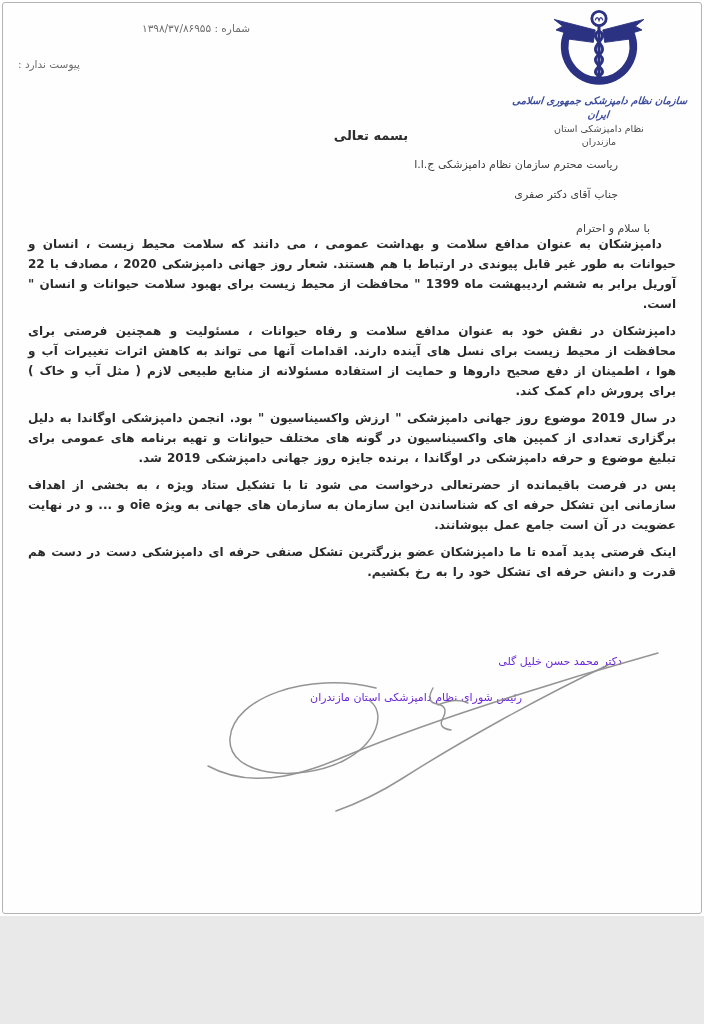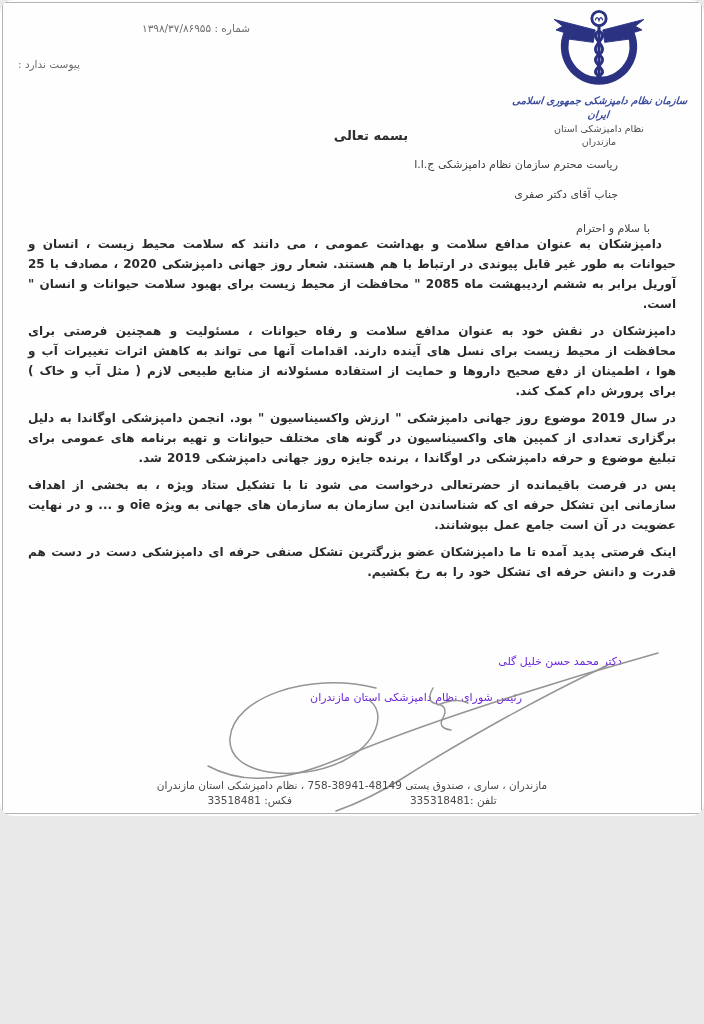--- a/index.html
+++ b/index.html
@@ -1,20 +1,20 @@
 <!DOCTYPE html>
 <html lang="fa" dir="rtl"><head>
 <meta charset="utf-8">
 <style>
   * { margin:0; padding:0; box-sizing:border-box; }
   html,body { background:#e9e9e9; }
   body { font-family:"DejaVu Sans", sans-serif; }
   .page {
-    position:relative; width:704px; height:816px; margin:0 auto;
-    background:#fefefe; overflow:hidden;border-radius:13px;
+    position:relative; width:704px; height:916px; margin:0 auto;
+    background:#fefefe; overflow:hidden;
   }
   .page-frame {
     position:absolute; inset:2px; border:1px solid #b3b3b3; border-radius:3px;
     pointer-events:none;
   }
 
   
   .ref-block { position:absolute; top:14px; left:18px; width:232px; color:#6d6d6d;
                font-size:10.5px; letter-spacing:.2px; }
   .ref-row { line-height:28px; white-space:nowrap; }
@@ -99,45 +99,34 @@
 
   <div class="bismillah">بسمه تعالی</div>
 
   <div class="addressee">
     <div class="addr-line">ریاست محترم سازمان نظام دامپزشکی ج.ا.ا</div>
     <div class="addr-line">جناب آقای دکتر صفری</div>
     <div class="addr-salut">با سلام و احترام</div>
   </div>
 
   <div class="letter-body">
-    <p class="indent">دامپزشکان به عنوان مدافع سلامت و بهداشت عمومی ، می دانند که سلامت محیط زیست ، انسان و حیوانات به طور غیر قابل پیوندی در ارتباط با هم هستند. شعار روز جهانی دامپزشکی 2020 ، مصادف با 25 آوریل برابر به ششم اردیبهشت ماه 2085 " محافظت از محیط زیست برای بهبود سلامت حیوانات و انسان " است.</p>
+    <p class="indent">دامپزشکان به عنوان مدافع سلامت و بهداشت عمومی ، می دانند که سلامت محیط زیست ، انسان و حیوانات به طور غیر قابل پیوندی در ارتباط با هم هستند. شعار روز جهانی دامپزشکی 2020 ، مصادف با 22 آوریل برابر به ششم اردیبهشت ماه 1399 " محافظت از محیط زیست برای بهبود سلامت حیوانات و انسان " است.</p>
     <p>دامپزشکان در نقش خود به عنوان مدافع سلامت و رفاه حیوانات ، مسئولیت و همچنین فرصتی برای محافظت از محیط زیست برای نسل های آینده دارند. اقدامات آنها می تواند به کاهش اثرات تغییرات آب و هوا ، اطمینان از دفع صحیح داروها و حمایت از استفاده مسئولانه از منابع طبیعی لازم ( مثل آب و خاک ) برای پرورش دام کمک کند.</p>
     <p>در سال 2019 موضوع روز جهانی دامپزشکی " ارزش واکسیناسیون " بود. انجمن دامپزشکی اوگاندا به دلیل برگزاری تعدادی از کمپین های واکسیناسیون در گونه های مختلف حیوانات و تهیه برنامه های عمومی برای تبلیغ موضوع و حرفه دامپزشکی در اوگاندا ، برنده جایزه روز جهانی دامپزشکی 2019 شد.</p>
     <p>پس در فرصت باقیمانده از حضرتعالی درخواست می شود تا با تشکیل ستاد ویژه ، به بخشی از اهداف سازمانی این تشکل حرفه ای که شناساندن این سازمان به سازمان های جهانی به ویژه oie و ... و در نهایت عضویت در آن است جامع عمل بپوشانند.</p>
     <p>اینک فرصتی پدید آمده تا ما دامپزشکان عضو بزرگترین تشکل صنفی حرفه ای دامپزشکی دست در دست هم قدرت و دانش حرفه ای تشکل خود را به رخ بکشیم.</p>
   </div>
 
   <div class="sig-block">
     <div class="sig-name">دکتر محمد حسن خلیل گلی</div>
     <div class="sig-title">رئیس شورای نظام دامپزشکی استان مازندران</div>
     <svg class="sig-scribble" width="534" height="175" viewBox="0 0 534 175" aria-hidden="true">
       <g fill="none" stroke="#8f8f8f" stroke-width="1.5" stroke-linecap="round" opacity="0.95">
         <path d="M520,10 C430,35 300,75 215,110 C175,127 120,150 70,123"></path>
         <path d="M470,22 C400,55 320,100 265,135 C240,151 215,162 198,168"></path>
         <path d="M238,45 C170,28 95,55 92,95 C89,133 160,140 205,118 C240,100 248,70 232,58"></path>
         <path d="M295,45 q-8,14 4,16 q12,2 6,14 q-6,10 8,12"></path>
         <path d="M300,62 q18,-8 30,-2"></path>
       </g>
     </svg>
   </div>
 
-  <div class="footer">
-    <div class="footer-address">مازندران ، ساری ، صندوق پستی 48149-38941-758 ، نظام دامپزشکی استان مازندران</div>
-    <div class="footer-phones">
-      <span>
-        <span>تلفن :</span><span>335318481</span>
-      </span>
-      <span>
-        <span>فکس:</span> <span>33518481</span>
-      </span>
-    </div>
-  </div>
 </div>
 
 </body></html>

